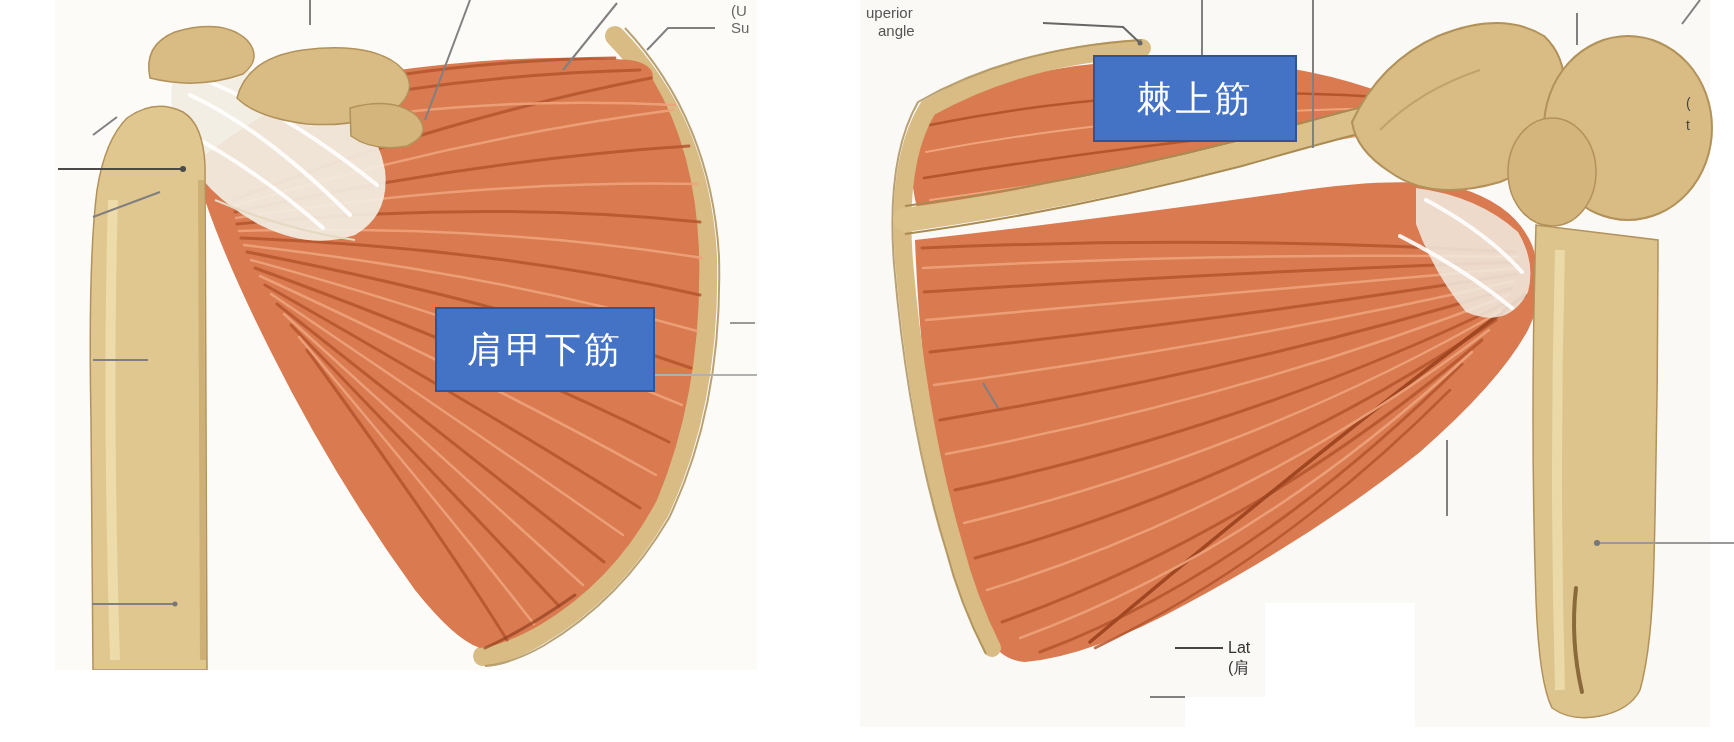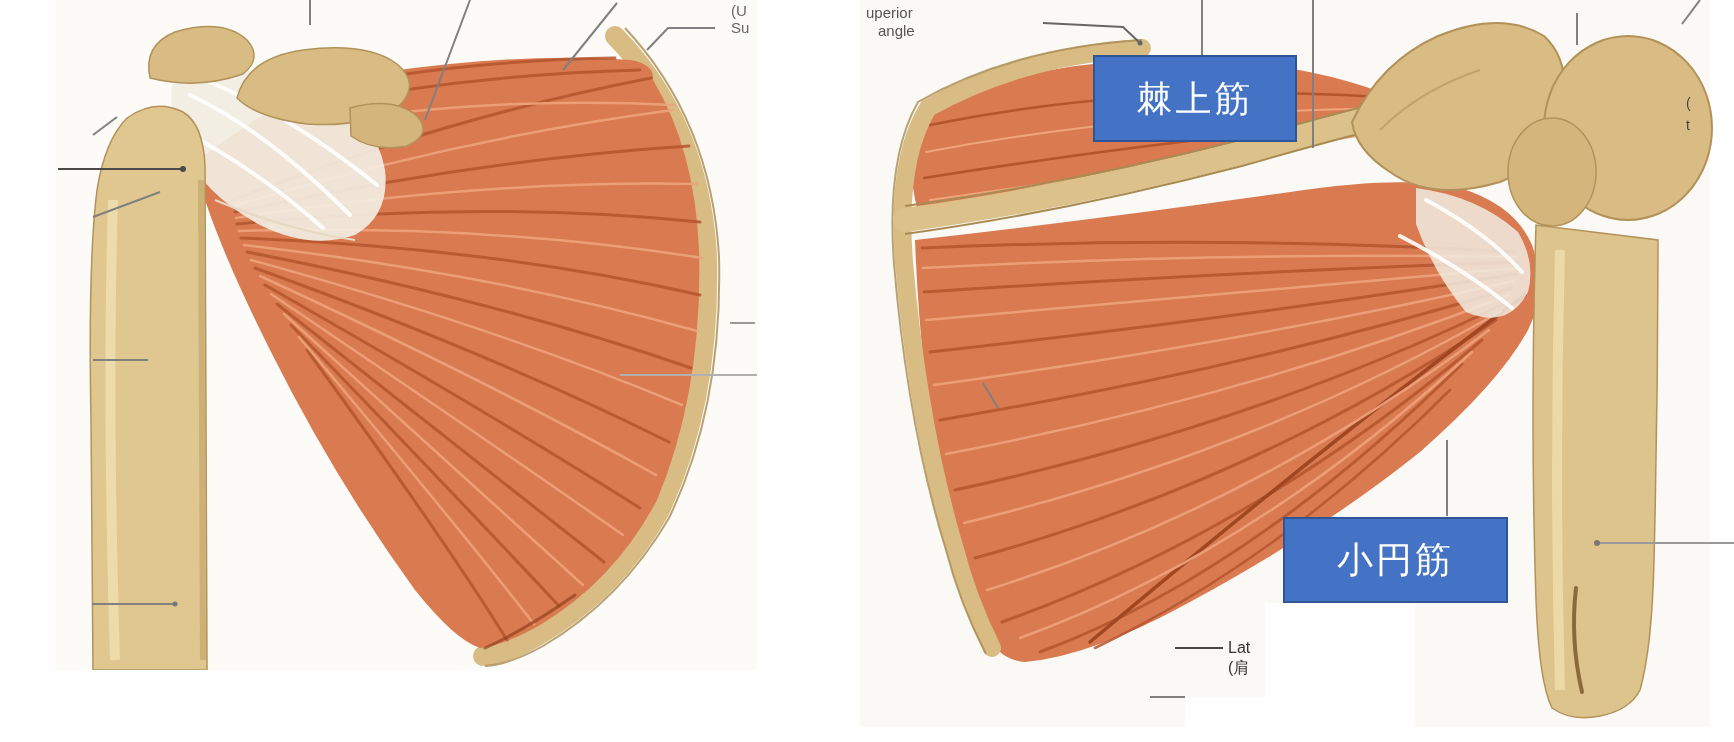--- a/index.html
+++ b/index.html
@@ -199,19 +199,19 @@
     <circle cx="280" cy="43" r="2.5" fill="#666666"></circle>
 
     <text class="frag" x="6" y="18" font-size="15" fill="#555555">uperior</text>
     <text class="frag" x="18" y="36" font-size="15" fill="#555555">angle</text>
     <text class="frag" x="368" y="653" font-size="16" fill="#333333">Lat</text>
     <text class="frag" x="368" y="673" font-size="16" fill="#333333">(肩</text>
     <text class="frag" x="826" y="108" font-size="14" fill="#444444">(</text>
     <text class="frag" x="826" y="130" font-size="14" fill="#444444">t</text>
   </svg>
 
+  <div class="muscle-label" style="left:435px;top:307px;width:220px;height:85px;">肩甲下筋</div>
 
   <div class="muscle-label" style="left:1093px;top:55px;width:204px;height:87px;">棘上筋</div>
 
 
-  <div class="muscle-label" style="left:1283px;top:517px;width:225px;height:86px;">小円筋</div>
 
 </div>
 
 </body></html>

